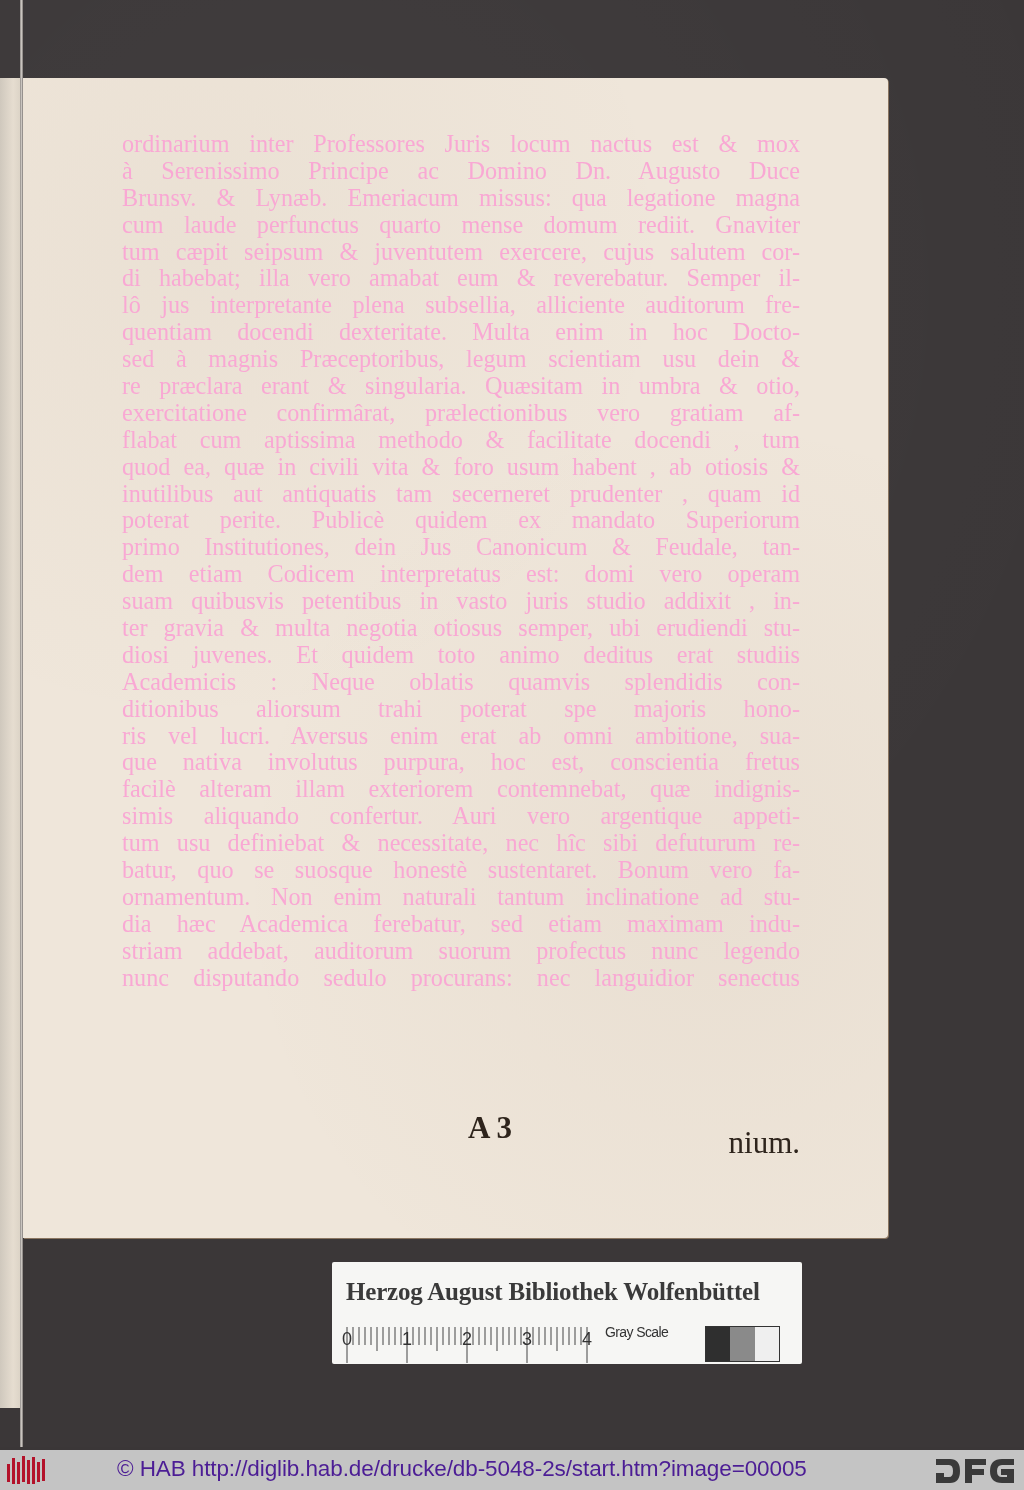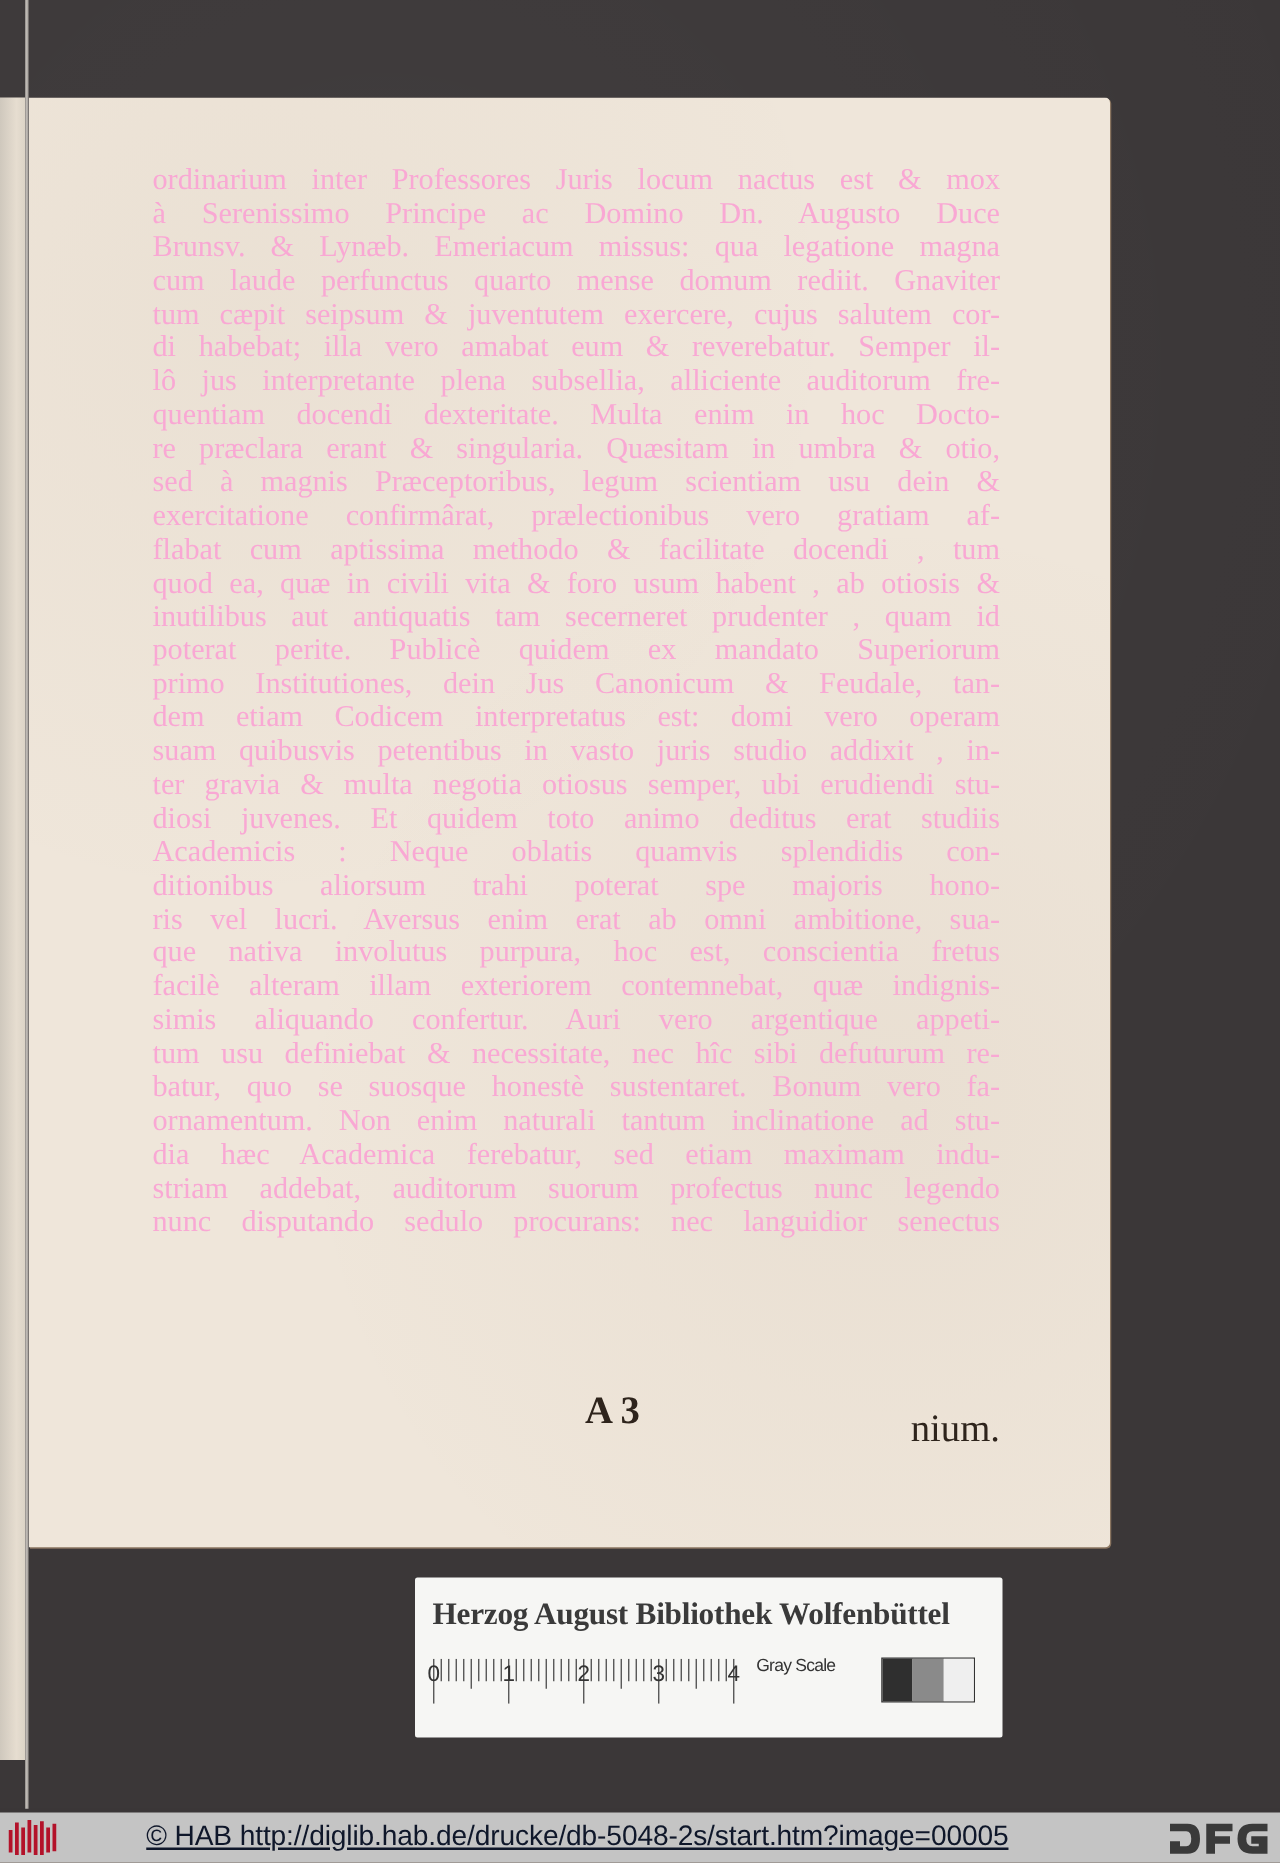--- a/index.html
+++ b/index.html
@@ -44,21 +44,21 @@
     height: 26.9px;
   }
   .sig-row {
     position: absolute; left: 122px; top: 1110px; width: 678px; height: 28px;
     color: #2e241c; font-size: 31px;
   }
   .signature { position: absolute; left: 346px; top: 0; font-weight: bold; }
   .catchword { position: absolute; right: 0; top: 15px; }
 
   .target-card {
-    position: absolute; left: 332px; top: 1262px; width: 470px; height: 128px;
+    position: absolute; left: 332px; top: 1262px; width: 470px; height: 102px;
     background: #f6f6f4; border-radius: 2px;
   }
   .card-title {
     position: absolute; left: 14px; top: 16px;
     font-family: "Liberation Serif", serif; font-weight: bold;
     font-size: 25px; color: #3a3a3a; letter-spacing: -0.2px; white-space: nowrap;
   }
   .ruler {
     position: absolute; left: 14px; top: 65px; width: 244px; height: 36px;
   }
@@ -79,22 +79,22 @@
 
   .footer {
     position: absolute; left: 0; top: 1450px; width: 1024px; height: 40px;
     background: #c4c4c4;
   }
   .hab-logo {
     position: absolute; left: 5px; top: 4px; width: 42px; height: 32px;
   }
   .footer-text {
     position: absolute; left: 117px; top: 6px;
-    font-family: "Liberation Sans", sans-serif; font-size: 22.5px; color: #0f172a;
-    white-space: nowrap; letter-spacing: -0.1px; text-decoration: underline;
+    font-family: "Liberation Sans", sans-serif; font-size: 22.5px; color: #4c1d95;
+    white-space: nowrap; letter-spacing: -0.1px;
   }
   .dfg-logo {
     position: absolute; left: 934px; top: 7px; width: 84px; height: 28px;
   }
 </style>
 </head>
 <body>
 
 <div class="scan"></div>
 <div class="left-leaf"></div>
@@ -104,22 +104,22 @@
 
 <div class="text-block">
   <span class="line">ordinarium inter Professores Juris locum nactus est &amp; mox</span>
   <span class="line">à Serenissimo Principe ac Domino Dn. Augusto Duce</span>
   <span class="line">Brunsv. &amp; Lynæb. Emeriacum missus: qua legatione magna</span>
   <span class="line">cum laude perfunctus quarto mense domum rediit. Gnaviter</span>
   <span class="line">tum cæpit seipsum &amp; juventutem exercere, cujus salutem cor-</span>
   <span class="line">di habebat; illa vero amabat eum &amp; reverebatur.  Semper il-</span>
   <span class="line">lô jus interpretante plena subsellia, alliciente auditorum fre-</span>
   <span class="line">quentiam docendi dexteritate.  Multa enim in hoc Docto-</span>
+  <span class="line">sed à magnis Præceptoribus, legum scientiam usu dein &amp;</span>
   <span class="line">re præclara erant &amp; singularia.  Quæsitam in umbra &amp; otio,</span>
-  <span class="line">sed à magnis Præceptoribus, legum scientiam usu dein &amp;</span>
   <span class="line">exercitatione confirmârat, prælectionibus vero gratiam af-</span>
   <span class="line">flabat  cum aptissima methodo &amp; facilitate docendi , tum</span>
   <span class="line">quod ea, quæ in civili vita &amp; foro usum habent , ab otiosis &amp;</span>
   <span class="line">inutilibus aut antiquatis tam secerneret prudenter , quam id</span>
   <span class="line">poterat perite.  Publicè quidem ex mandato Superiorum</span>
   <span class="line">primo Institutiones, dein Jus Canonicum &amp; Feudale, tan-</span>
   <span class="line">dem etiam Codicem interpretatus est: domi vero operam</span>
   <span class="line">suam quibusvis petentibus in vasto juris studio addixit , in-</span>
   <span class="line">ter gravia &amp; multa negotia otiosus semper, ubi erudiendi stu-</span>
   <span class="line">diosi juvenes.  Et quidem toto animo deditus erat studiis</span>

